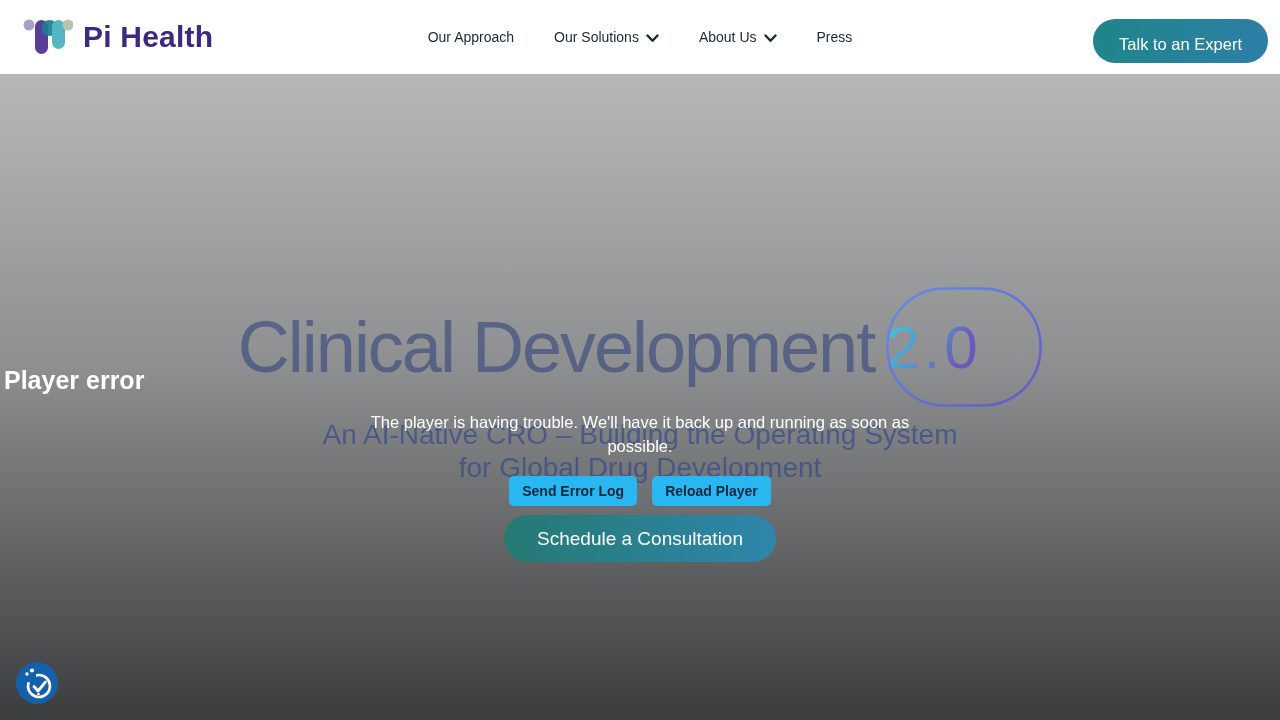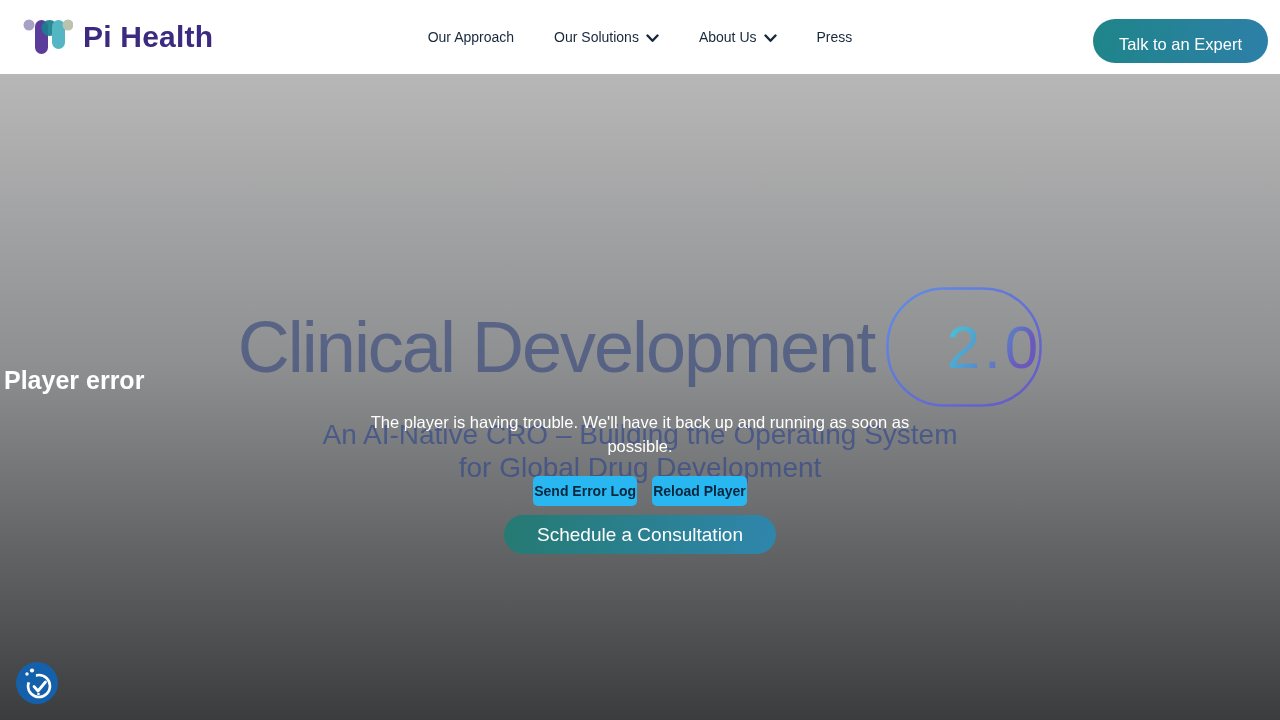--- a/index.html
+++ b/index.html
@@ -30,55 +30,55 @@
     background:linear-gradient(180deg,#b7b7b8 0%,#8e8f90 45%,#3a3c3d 100%);
   }
   .title-row {
     position:absolute; top:213px; left:0; width:100%; height:120px;
     display:flex; align-items:center; justify-content:center; gap:12px; z-index:1;
   }
   .hero-title {
     font-size:72px; font-weight:500; letter-spacing:-2px;
     color:rgba(47,66,122,0.58); white-space:nowrap;
   }
-  .version-badge { position:relative; width:156px; height:120px; display:flex; align-items:center; justify-content:flex-end; }
+  .version-badge { position:relative; width:156px; height:120px; display:flex; align-items:center; justify-content:flex-start; }
   .version-badge svg.ring { position:absolute; inset:0; }
   .version-text {
     font-size:60px; font-weight:400; letter-spacing:4px;
     background:linear-gradient(120deg,#45c2da 10%,#5a85c8 50%,#6a58bc 75%);
     -webkit-background-clip:text; background-clip:text; color:transparent;
   }
   .hero-subtitle {
     position:absolute; top:344px; left:0; width:100%; text-align:center; z-index:1;
     font-size:28px; font-weight:500; line-height:33px; color:rgba(44,68,140,0.62);
   }
   .hero-cta {
     position:absolute; top:441px; left:50%; transform:translateX(-50%); z-index:3;
-    height:39px; padding:0 33px; border:none; border-radius:24px;
+    height:47px; padding:0 33px; border:none; border-radius:24px;
     background:linear-gradient(95deg,#257a72 0%,#2f86ac 100%);
     color:#ffffff; font-size:19px; font-weight:500;
     font-family:"Liberation Sans", sans-serif; cursor:pointer; white-space:nowrap;
   }
 
   
   .player-error { position:absolute; top:0; left:0; width:100%; height:100%; z-index:2; pointer-events:none; }
   .pe-title {
     position:absolute; top:292px; left:4px; width:100%; text-align:left;
     font-size:25px; font-weight:700; color:#ffffff;
   }
   .pe-message {
     position:absolute; top:336px; left:50%; transform:translateX(-50%); width:572px;
     text-align:center; font-size:16.5px; line-height:24px; color:#ffffff;
   }
   .pe-buttons {
     position:absolute; top:402px; left:0; width:100%;
     display:flex; justify-content:center; gap:15px; pointer-events:auto;
   }
   .pe-btn {
-    height:30px; padding:0 1px; border:none; border-radius:5px;
+    height:30px; padding:0 13px; border:none; border-radius:5px;
     background:#29b7f2; color:#06263d; font-size:14px; font-weight:700;
     font-family:"Liberation Sans", sans-serif; cursor:pointer; white-space:nowrap;
   }
 
   
   .cookie-btn {
     position:absolute; left:16px; top:662px; width:42px; height:42px;
     border:none; border-radius:50%; background:transparent; padding:0; cursor:pointer; z-index:20;
   }
 </style>

